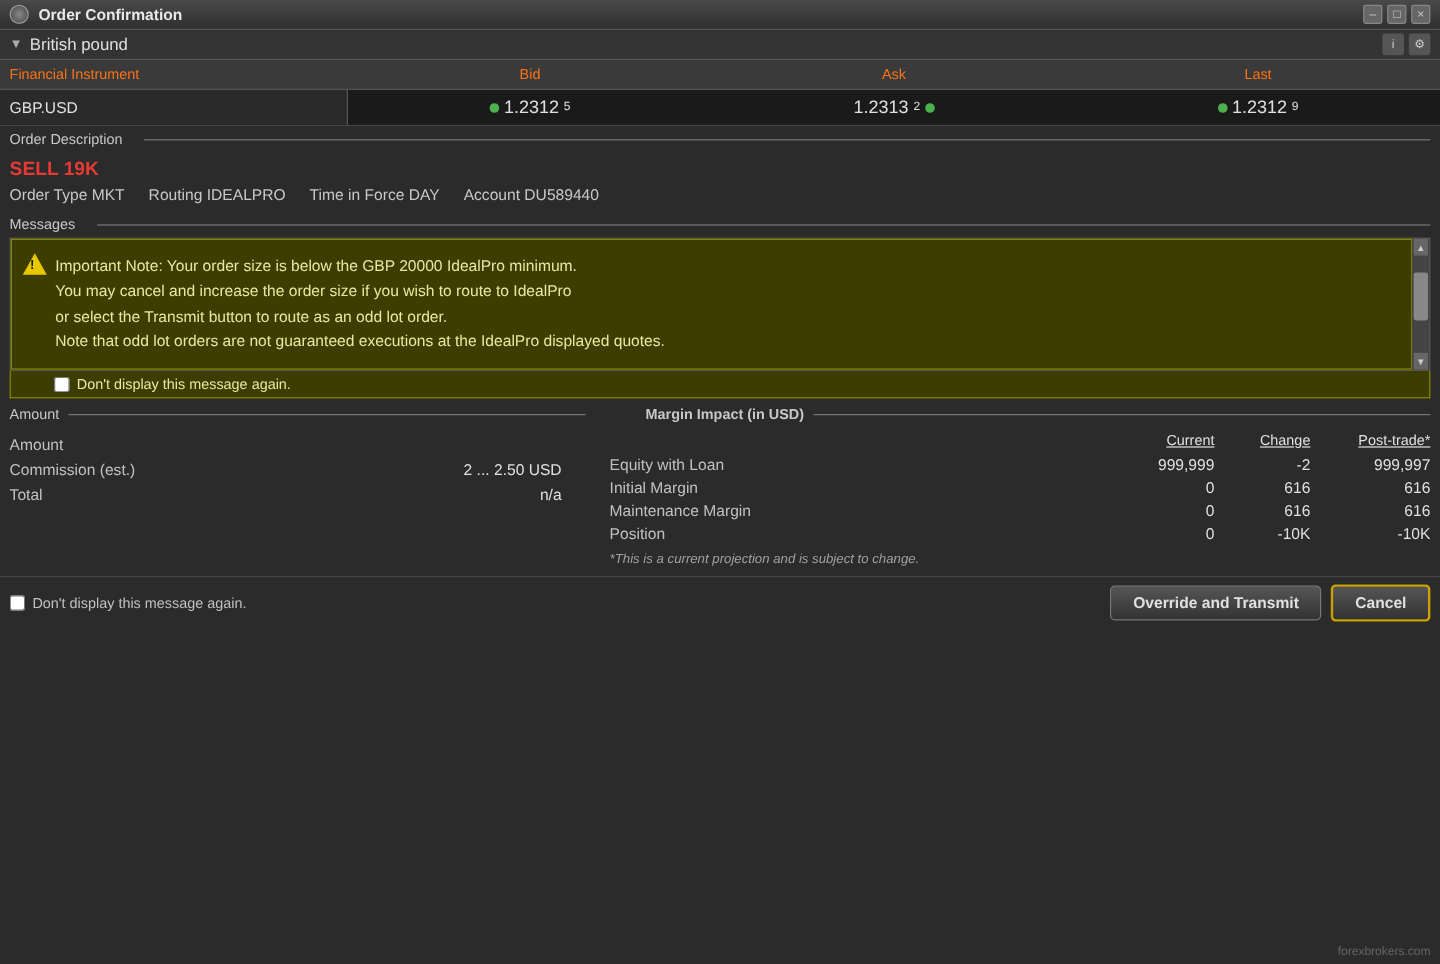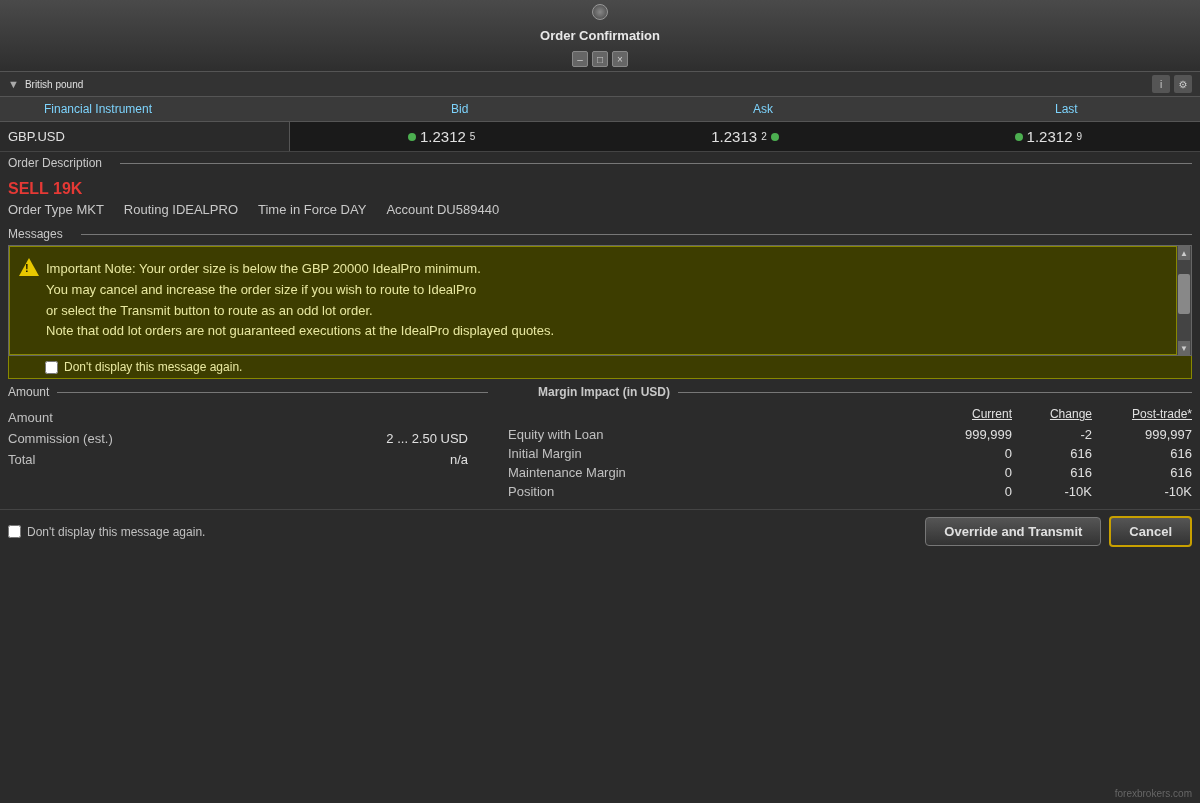--- a/index.html
+++ b/index.html
@@ -14,21 +14,20 @@
     }
 
     
     .title-bar {
       display: flex;
       align-items: center;
       background: linear-gradient(to bottom, #4a4a4a, #2e2e2e);
       padding: 4px 8px;
       border-bottom: 1px solid #555;
       gap: 8px;
-      flex-direction: column;
     }
     .title-bar-icon {
       width: 16px; height: 16px;
       background: radial-gradient(circle, #888, #444);
       border-radius: 50%;
       border: 1px solid #999;
     }
     .title-bar-text {
       font-size: 13px;
       color: #e8e8e8;
@@ -76,21 +75,21 @@
       background: #333;
       padding: 3px 8px;
       border-bottom: 1px solid #555;
       gap: 6px;
     }
     .bp-arrow {
       color: #aaa;
       font-size: 11px;
     }
     .bp-title {
-      font-size: 10px;
+      font-size: 14px;
       color: #e0e0e0;
       flex: 1;
     }
     .bp-icons {
       display: flex; gap: 4px;
     }
     .bp-icon {
       width: 18px; height: 18px;
       background: #555;
       border-radius: 2px;
@@ -103,24 +102,23 @@
     
     .instrument-header {
       display: grid;
       grid-template-columns: 290px 1fr 1fr 1fr;
       background: #3a3a3a;
       border-bottom: 1px solid #555;
       padding: 3px 0;
     }
     .instrument-header-cell {
       padding: 2px 8px;
-      color: #7dd3fc;
+      color: #f97316;
       font-size: 12px;
       text-align: center;
-      margin-left: 36px;
     }
     .instrument-header-cell:first-child {
       text-align: left;
     }
 
     
     .instrument-row {
       display: grid;
       grid-template-columns: 290px 1fr 1fr 1fr;
       background: #1a1a1a;
@@ -562,20 +560,21 @@
         <span class="margin-cell">0</span>
         <span class="margin-cell">616</span>
         <span class="margin-cell">616</span>
       </div>
       <div class="margin-data-row">
         <span class="margin-cell">Position</span>
         <span class="margin-cell">0</span>
         <span class="margin-cell">-10K</span>
         <span class="margin-cell">-10K</span>
       </div>
+      <div class="margin-note">*This is a current projection and is subject to change.</div>
     </div>
   </div>
 </div>
 
 <div class="footer">
   <div class="footer-dont-show">
     <input type="checkbox" style="">
     <span class="footer-dont-show-text">Don't display this message again.</span>
   </div>
   <div class="footer-buttons">

